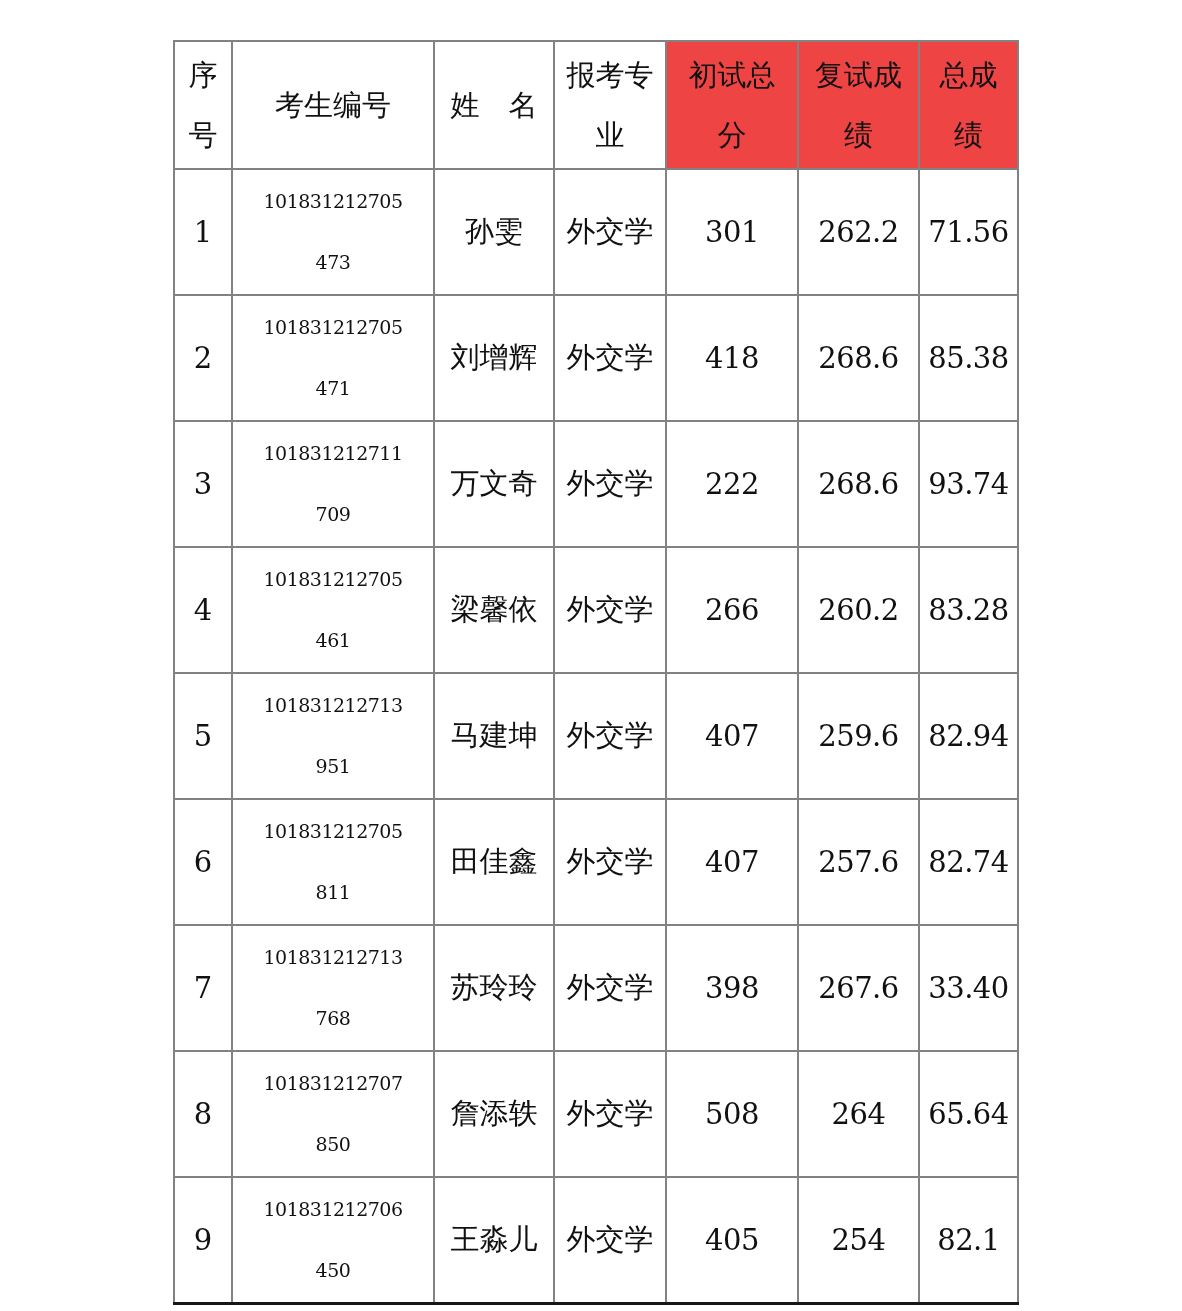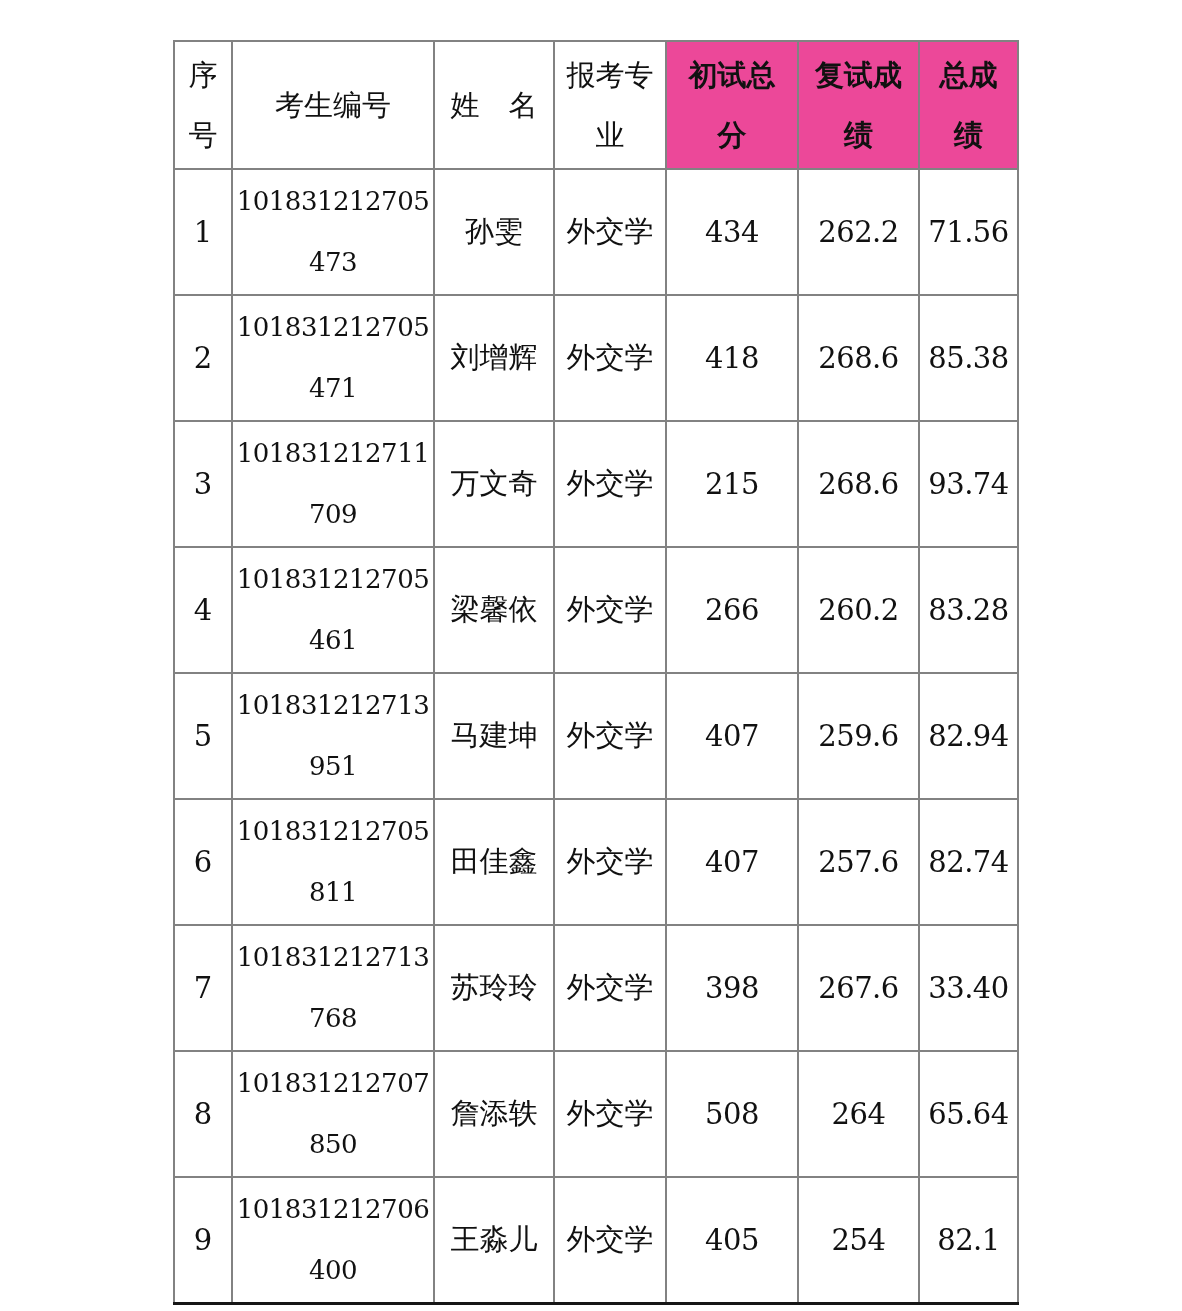--- a/index.html
+++ b/index.html
@@ -25,25 +25,25 @@
     border: 2px solid #828282;
     text-align: center;
     vertical-align: middle;
     font-weight: normal;
     font-size: 29px;
     padding: 0;
     overflow: hidden;
   }
   .results thead tr { height: 128px; }
   .results tbody tr { height: 126px; }
-  .results th.shaded { background: #ec4899; font-weight: bold; }
+  .results th.shaded { background: #ef4444; }
   .line { height: 60px; line-height: 60px; }
   .c-id .line { height: 61px; line-height: 61px; }
   .num {
-    font-size: 26px;
+    font-size: 19px;
     letter-spacing: -0.5px;
     white-space: nowrap;
   }
 </style>
 </head>
 <body>
 
 <div class="page">
   <table class="results">
     <colgroup>
@@ -89,21 +89,21 @@
     </thead>
     <tbody>
       <tr>
         <td>1</td>
         <td class="c-id">
           <div class="line num">101831212705</div>
           <div class="line num">473</div>
         </td>
         <td>孙雯</td>
         <td>外交学</td>
-        <td class="num">434</td>
+        <td class="num">301</td>
         <td class="num">262.2</td>
         <td class="num">71.56</td>
       </tr>
       <tr>
         <td>2</td>
         <td class="c-id">
           <div class="line num">101831212705</div>
           <div class="line num">471</div>
         </td>
         <td>刘增辉</td>
@@ -113,21 +113,21 @@
         <td class="num">85.38</td>
       </tr>
       <tr>
         <td>3</td>
         <td class="c-id">
           <div class="line num">101831212711</div>
           <div class="line num">709</div>
         </td>
         <td>万文奇</td>
         <td>外交学</td>
-        <td class="num">215</td>
+        <td class="num">222</td>
         <td class="num">268.6</td>
         <td class="num">93.74</td>
       </tr>
       <tr>
         <td>4</td>
         <td class="c-id">
           <div class="line num">101831212705</div>
           <div class="line num">461</div>
         </td>
         <td>梁馨依</td>
@@ -181,21 +181,21 @@
         <td>詹添轶</td>
         <td>外交学</td>
         <td class="num">508</td>
         <td class="num">264</td>
         <td class="num">65.64</td>
       </tr>
       <tr>
         <td>9</td>
         <td class="c-id">
           <div class="line num">101831212706</div>
-          <div class="line num">400</div>
+          <div class="line num">450</div>
         </td>
         <td>王淼儿</td>
         <td>外交学</td>
         <td class="num">405</td>
         <td class="num">254</td>
         <td class="num">82.1</td>
       </tr>
     </tbody>
   </table>
 </div>

